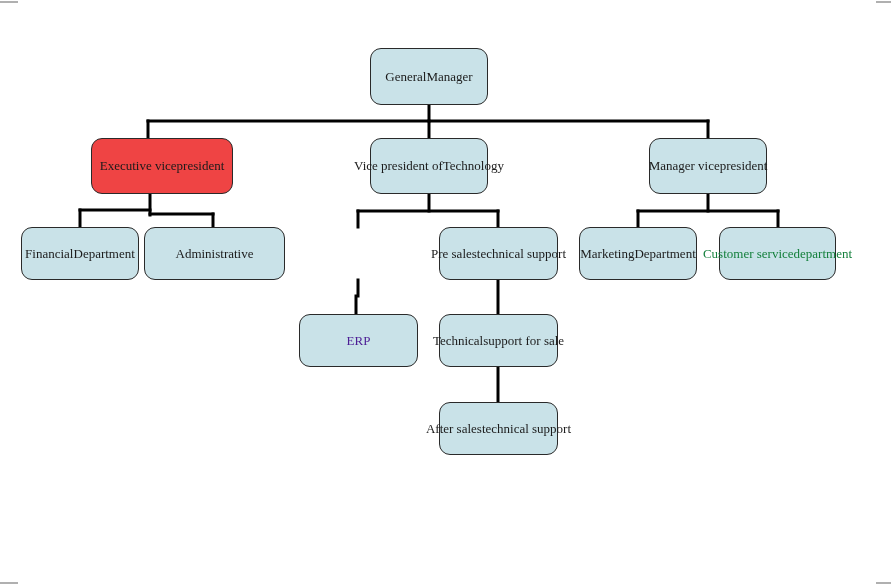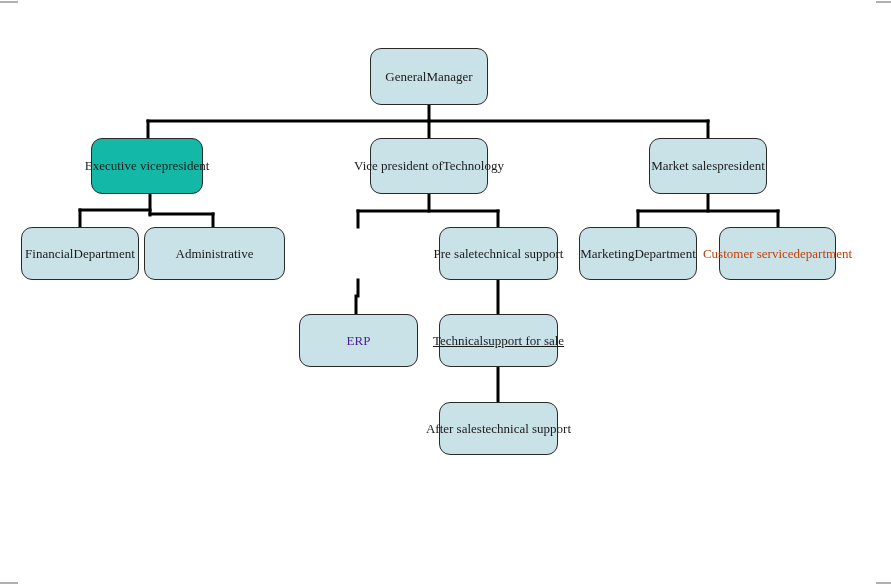--- a/index.html
+++ b/index.html
@@ -74,55 +74,55 @@
       <polyline points="358,280 358,296 356,296 356,314" fill="none" stroke="#000000" stroke-width="3" stroke-linecap="square"></polyline>
       <polyline points="498,280 498,314" fill="none" stroke="#000000" stroke-width="3" stroke-linecap="square"></polyline>
       <polyline points="498,367 498,402" fill="none" stroke="#000000" stroke-width="3" stroke-linecap="square"></polyline>
     </svg>
 
   <div class="node-layer">
       <div class="node" style="left: 370px; top: 48px; width: 118px; height: 57px; background: rgb(201, 226, 232); border-color: rgb(42, 42, 42); color: rgb(27, 27, 27);">
         <div class="node-line">General</div>
         <div class="node-line">Manager</div>
       </div>
-      <div class="node" style="left: 91px; top: 138px; width: 112px; height: 56px; background: #14b8a6; border-color: rgb(42, 42, 42); color: rgb(27, 27, 27);">
+      <div class="node" style="left: 91px; top: 138px; width: 142px; height: 56px; background: #ef4444; border-color: rgb(42, 42, 42); color: rgb(27, 27, 27);">
         <div class="node-line">Executive vice</div>
         <div class="node-line">president</div>
       </div>
       <div class="node" style="left: 370px; top: 138px; width: 118px; height: 56px; background: rgb(201, 226, 232); border-color: rgb(42, 42, 42); color: rgb(27, 27, 27);">
         <div class="node-line">Vice president of</div>
         <div class="node-line">Technology</div>
       </div>
       <div class="node" style="left: 649px; top: 138px; width: 118px; height: 56px; background: rgb(201, 226, 232); border-color: rgb(42, 42, 42); color: rgb(27, 27, 27);">
-        <div class="node-line">Market sales</div>
+        <div class="node-line">Manager vice</div>
         <div class="node-line">president</div>
       </div>
       <div class="node" style="left: 21px; top: 227px; width: 118px; height: 53px; background: rgb(201, 226, 232); border-color: rgb(42, 42, 42); color: rgb(27, 27, 27);">
         <div class="node-line">Financial</div>
         <div class="node-line">Department</div>
       </div>
       <div class="node" style="left: 144px; top: 227px; width: 141px; height: 53px; background: rgb(201, 226, 232); border-color: rgb(42, 42, 42); color: rgb(27, 27, 27);">
         <div class="node-line">Administrative</div>
       </div>
       <div class="node" style="left: 439px; top: 227px; width: 119px; height: 53px; background: rgb(201, 226, 232); border-color: rgb(42, 42, 42); color: rgb(27, 27, 27);">
-        <div class="node-line">Pre sale</div>
+        <div class="node-line">Pre sales</div>
         <div class="node-line">technical support</div>
       </div>
       <div class="node" style="left: 579px; top: 227px; width: 118px; height: 53px; background: rgb(201, 226, 232); border-color: rgb(42, 42, 42); color: rgb(27, 27, 27);">
         <div class="node-line">Marketing</div>
         <div class="node-line">Department</div>
       </div>
-      <div class="node" style="left: 719px; top: 227px; width: 117px; height: 53px; background: rgb(201, 226, 232); border-color: rgb(42, 42, 42); color: #c2410c;">
+      <div class="node" style="left: 719px; top: 227px; width: 117px; height: 53px; background: rgb(201, 226, 232); border-color: rgb(42, 42, 42); color: #15803d;">
         <div class="node-line">Customer service</div>
         <div class="node-line">department</div>
       </div>
       <div class="node" style="left: 299px; top: 314px; width: 119px; height: 53px; background: rgb(201, 226, 232); border-color: rgb(42, 42, 42); color: #4c1d95;">
         <div class="node-line">ERP</div>
       </div>
-      <div class="node" style="left: 439px; top: 314px; width: 119px; height: 53px; background: rgb(201, 226, 232); border-color: rgb(42, 42, 42); color: rgb(27, 27, 27); text-decoration: underline;">
+      <div class="node" style="left: 439px; top: 314px; width: 119px; height: 53px; background: rgb(201, 226, 232); border-color: rgb(42, 42, 42); color: rgb(27, 27, 27);">
         <div class="node-line">Technical</div>
         <div class="node-line">support for sale</div>
       </div>
       <div class="node" style="left: 439px; top: 402px; width: 119px; height: 53px; background: rgb(201, 226, 232); border-color: rgb(42, 42, 42); color: rgb(27, 27, 27);">
         <div class="node-line">After sales</div>
         <div class="node-line">technical support</div>
       </div>
     </div>
 </div>
 

